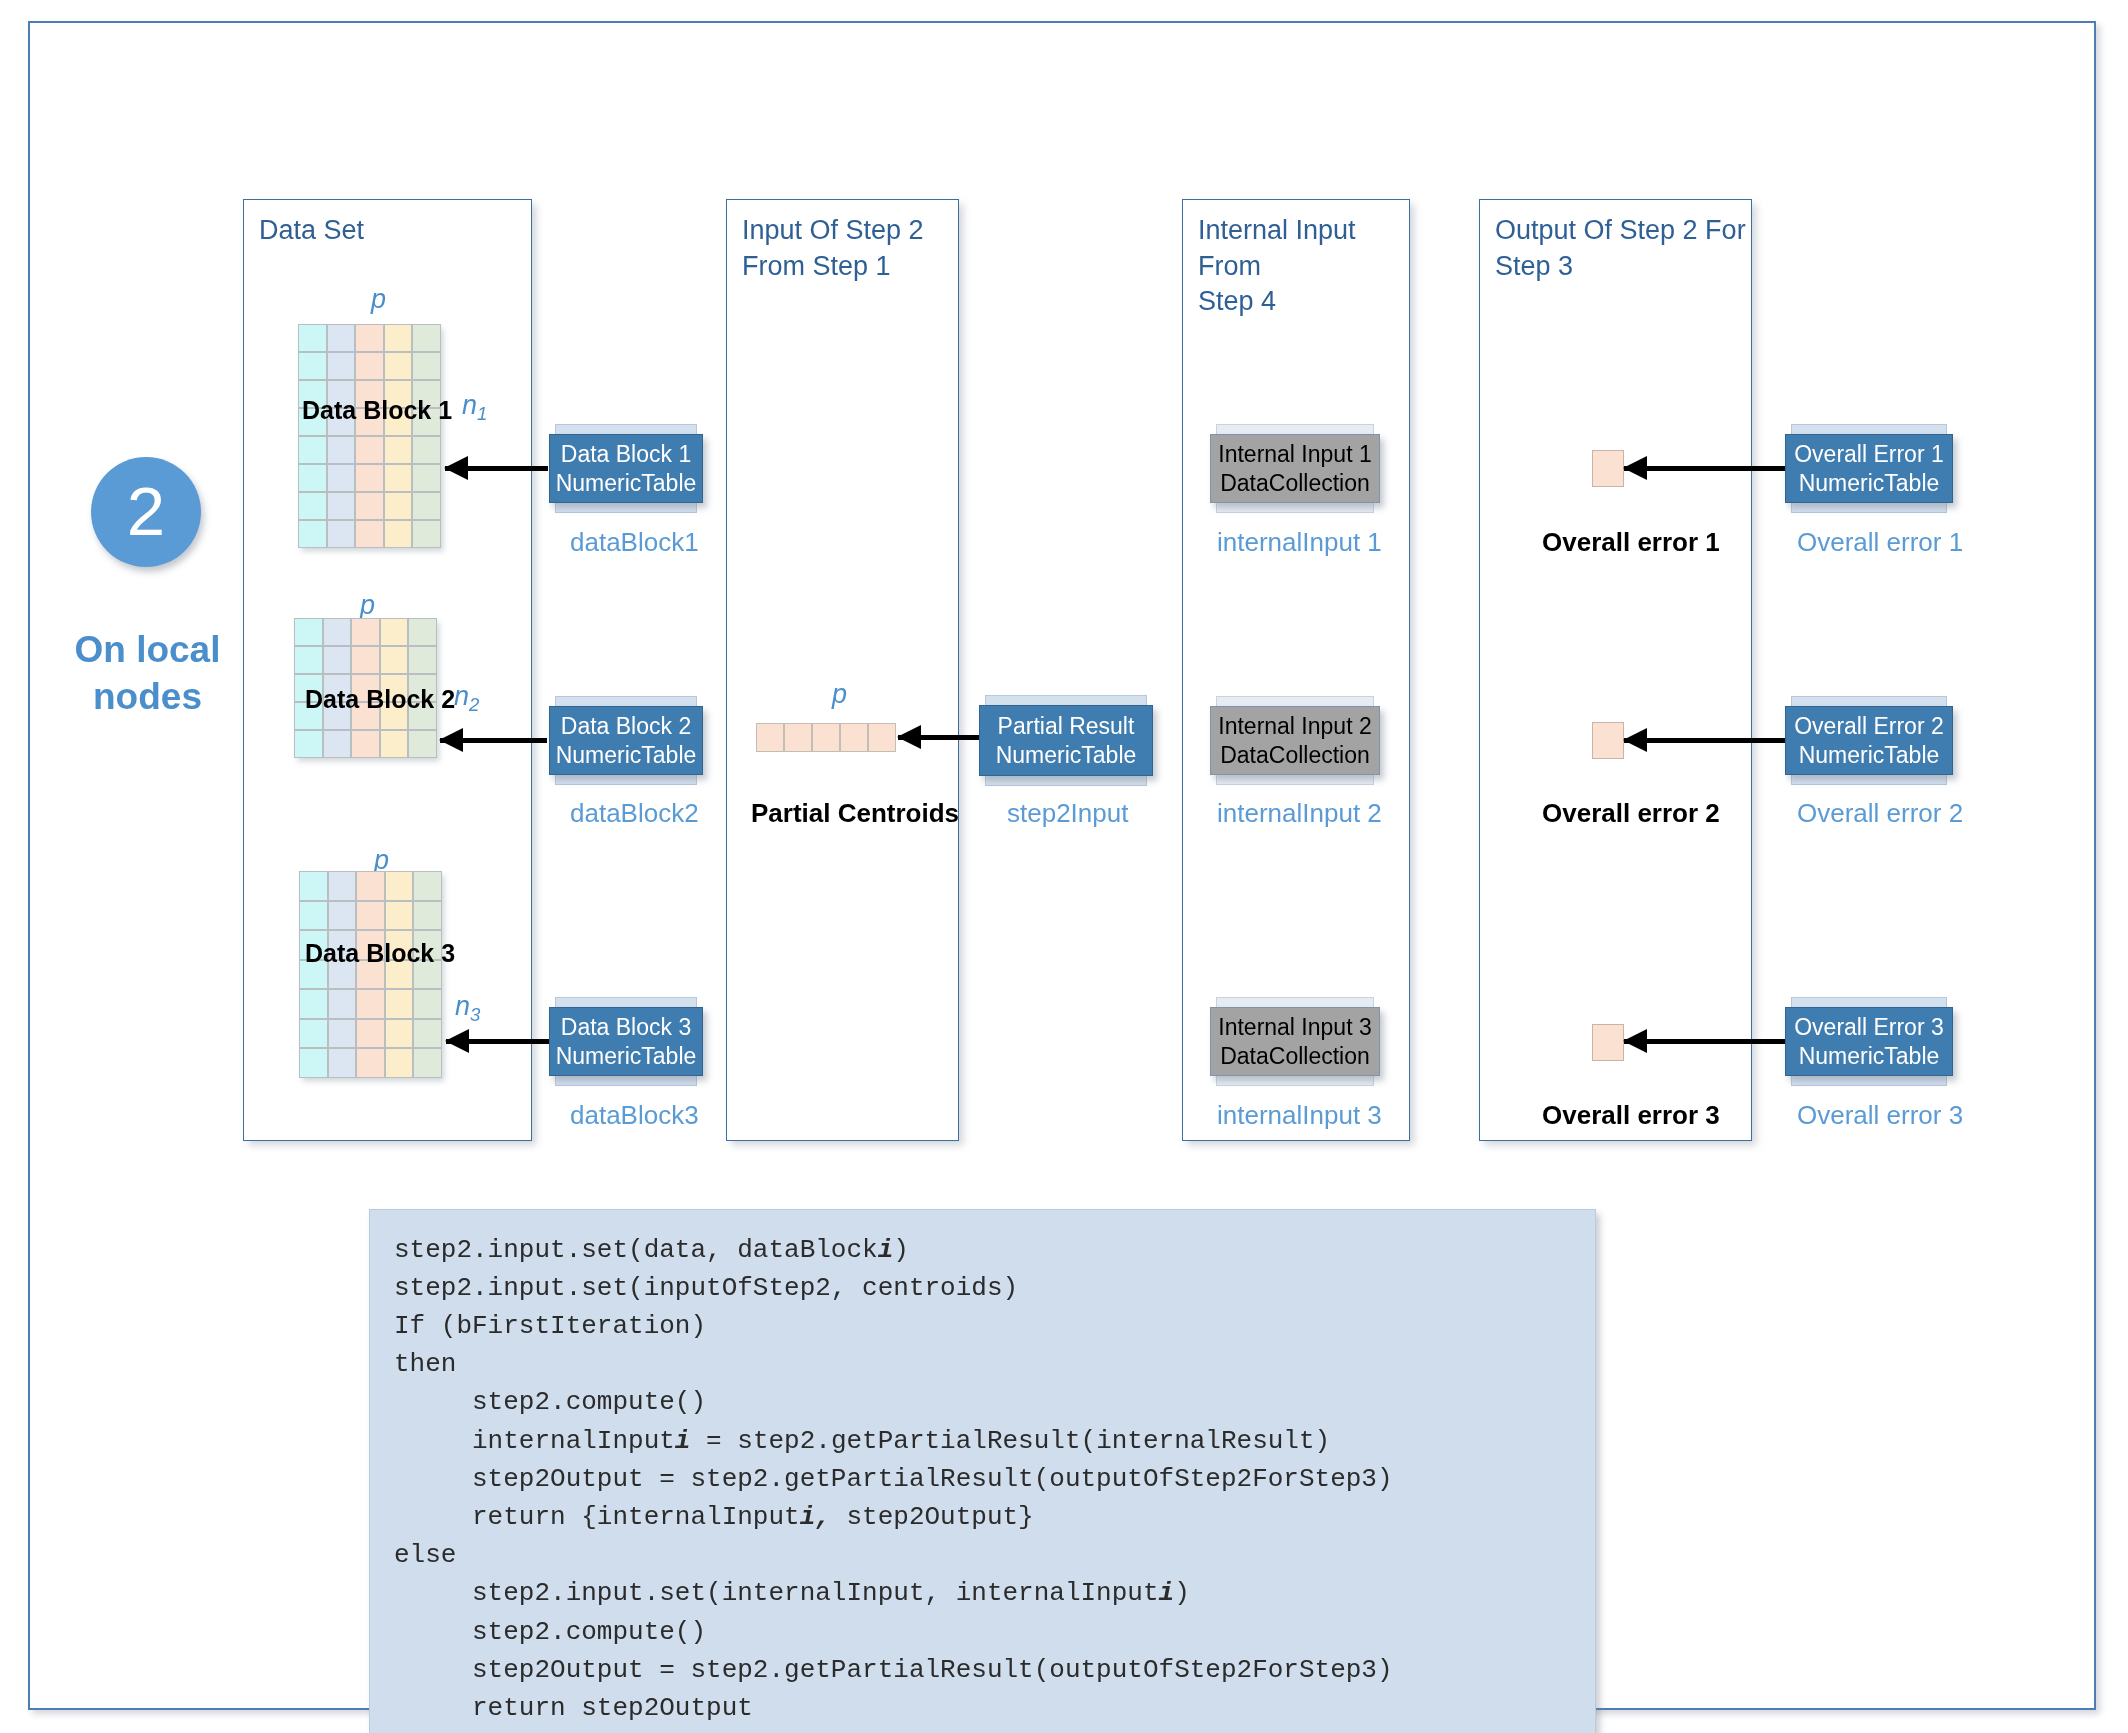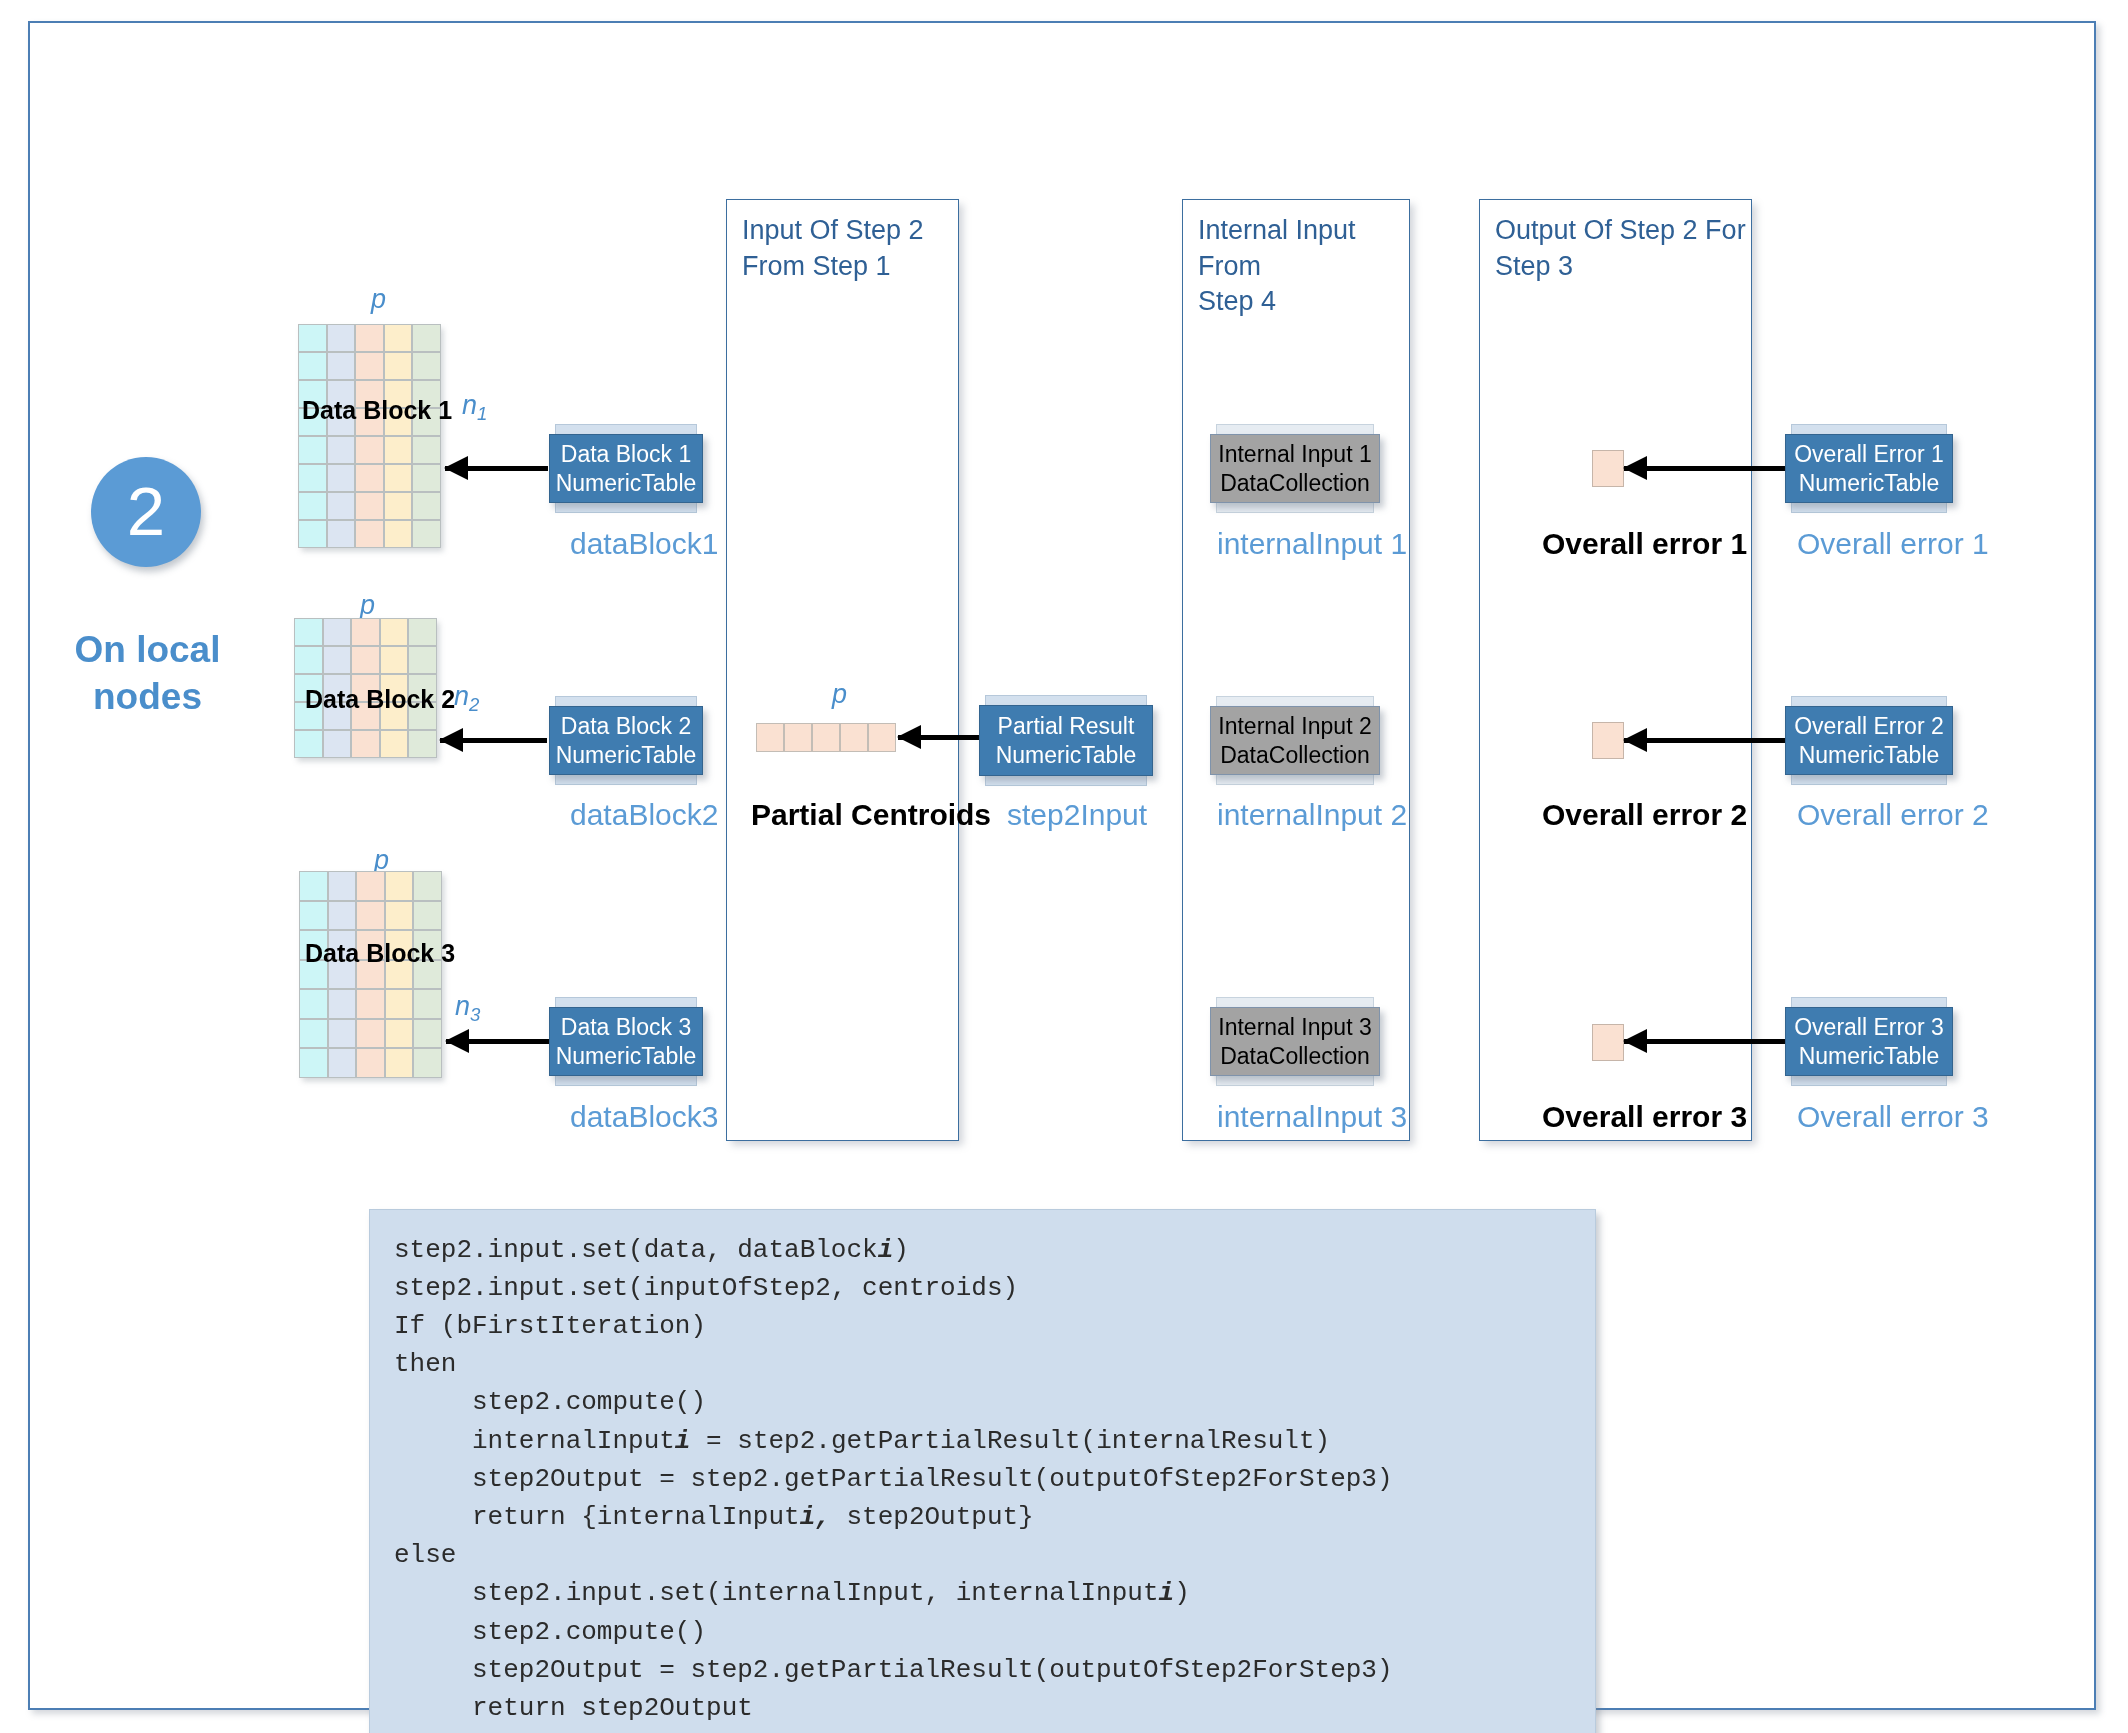--- a/index.html
+++ b/index.html
@@ -158,21 +158,21 @@
     color: #000000;
   }
   .stackbox.gray .band {
     background: #e6ecf2;
     border-color: #c7d3de;
   }
 
   
   .cap {
     position: absolute;
-    font-size: 30px;
+    font-size: 26px;
     white-space: nowrap;
   }
   .cap.blue { color: #5b9bd5; }
   .cap.bold { color: #000000; font-weight: bold; }
 
   
   .arrow {
     position: absolute;
     height: 4.7px;
     background: #000000;
@@ -269,20 +269,23 @@
 
 <div id="page">
   <div class="outer-frame"></div>
 
   <div class="step-badge">
     <span>2</span>
   </div>
   <div class="step-caption">On local
 nodes</div>
 
+  <div class="panel" style="left:243px; top:199px; width:289px; height:942px;">
+    <div class="panel-title">Data Set</div>
+  </div>
 
   <div class="dim-label" style="left:371px; top:284px;"><span>p</span></div>
   <div class="grid" id="grid1" style="left: 298px; top: 324px; width: 143px; height: 224px; grid-template-rows: repeat(8, 1fr);">
       <div class="cell c0"></div>
       <div class="cell c1"></div>
       <div class="cell c2"></div>
       <div class="cell c3"></div>
       <div class="cell c4"></div>
       <div class="cell c0"></div>
       <div class="cell c1"></div>

